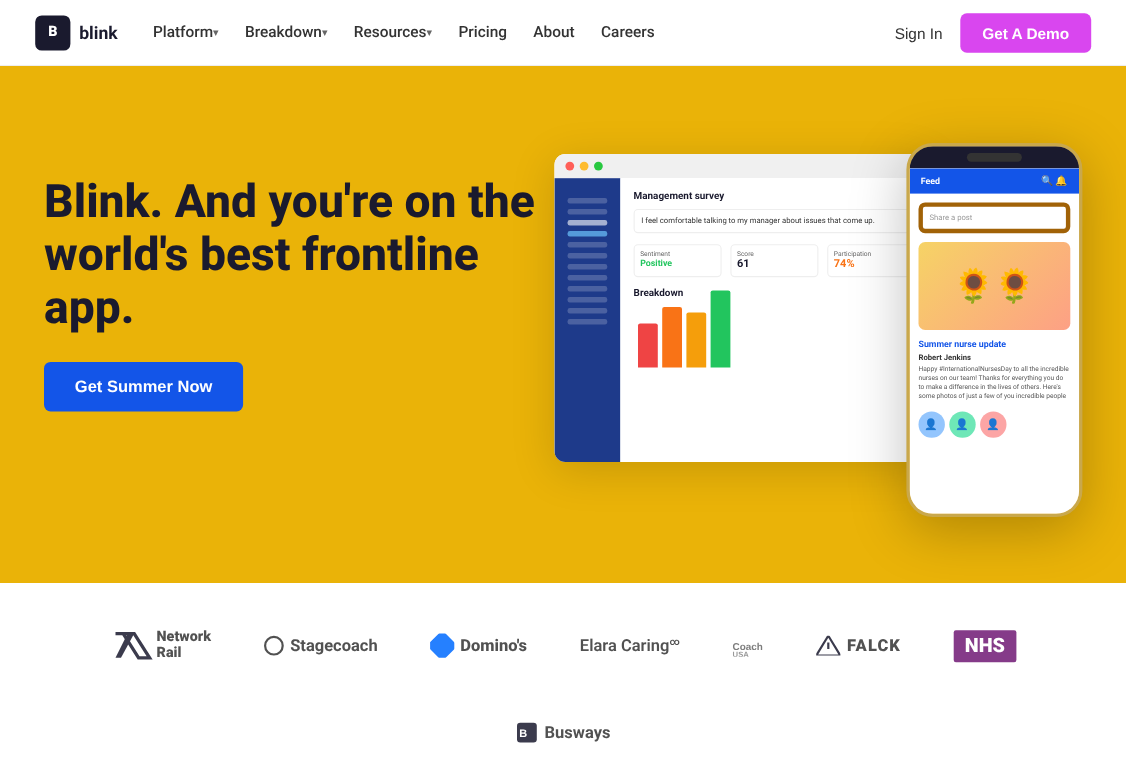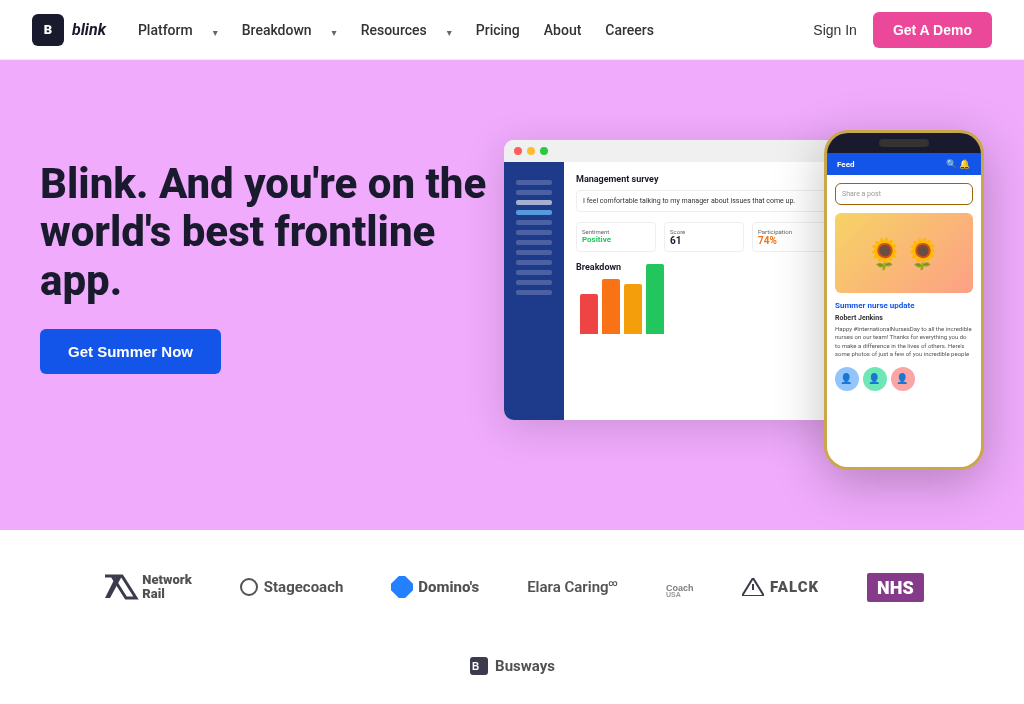--- a/index.html
+++ b/index.html
@@ -11,41 +11,41 @@
       padding: 0 32px; height: 60px; background: #fff;
       border-bottom: 1px solid #eee; position: relative; z-index: 10;
     }
     .nav-left { display: flex; align-items: center; gap: 6px; }
     .nav-logo { display: flex; align-items: center; gap: 8px; }
     .nav-logo-icon {
       width: 32px; height: 32px; background: #1a1a2e; border-radius: 6px;
       display: flex; align-items: center; justify-content: center;
       color: #fff; font-weight: 900; font-size: 13px;
     }
-    .nav-logo-text { font-weight: 700; font-size: 16px; color: #1a1a2e; font-style: italic; }
+    .nav-logo-text { font-weight: 700; font-size: 16px; color: #1a1a2e; }
     .nav-menu { display: flex; align-items: center; gap: 4px; margin-left: 16px; }
     .nav-item {
-      display: flex; align-items: flex-end; gap: 20px;
+      display: flex; align-items: center; gap: 0;
       padding: 6px 10px; font-size: 14px; color: #333; cursor: pointer;
       border-radius: 4px; font-weight: 500;
     }
     .nav-item .chevron { font-size: 10px; color: #666; }
     .nav-right { display: flex; align-items: center; gap: 4px; }
     .sign-in-btn {
       font-size: 14px; color: #333; font-weight: 500; cursor: pointer;
       padding: 6px 12px; border-radius: 4px; background: none; border: none;
     }
     .get-demo-btn {
-      background: #ec4899; color: #fff; font-size: 14px; font-weight: 600;
+      background: #d946ef; color: #fff; font-size: 14px; font-weight: 600;
       padding: 10px 20px; border-radius: 6px; cursor: pointer; border: none;
     }
 
     
     .hero {
-      background: #f0abfc; padding: 60px 0 0 0; min-height: 470px;
+      background: #eab308; padding: 60px 0 0 0; min-height: 470px;
       display: flex; align-items: flex-start; justify-content: center;
       overflow: hidden; position: relative;
     }
     .hero-inner {
       max-width: 1024px; width: 100%; padding: 0 40px;
       display: flex; align-items: flex-start; justify-content: space-between;
     }
     .hero-text { max-width: 460px; padding-top: 40px; }
     .hero-headline {
       font-size: 42px; font-weight: 800; color: #1a1a2e; line-height: 1.15;
@@ -107,21 +107,21 @@
       display: flex; align-items: center; justify-content: center;
     }
     .phone-notch-bar { width: 50px; height: 8px; background: #333; border-radius: 4px; }
     .phone-body { background: #fff; height: calc(100% - 20px); overflow: hidden; }
     .phone-header {
       background: #1355e8; color: #fff; font-size: 8px; font-weight: 700;
       padding: 6px 10px; display: flex; align-items: center; justify-content: space-between;
     }
     .phone-content { padding: 8px; }
     .phone-share {
-      border: 1px solid #a16207; border-radius: 6px; padding: 6px; margin-bottom: 8px;
+      border: 4px solid #a16207; border-radius: 6px; padding: 6px; margin-bottom: 8px;
       font-size: 7px; color: #999;
     }
     .phone-image-block {
       height: 80px; background: linear-gradient(135deg, #f6d365, #fda085);
       border-radius: 6px; margin-bottom: 8px; display: flex; align-items: center; justify-content: center;
       overflow: hidden;
     }
     .sunflower { font-size: 30px; }
     .phone-post-label { font-size: 8px; font-weight: 700; color: #1355e8; margin-bottom: 4px; }
     .phone-post-text { font-size: 6px; color: #555; line-height: 1.4; }

